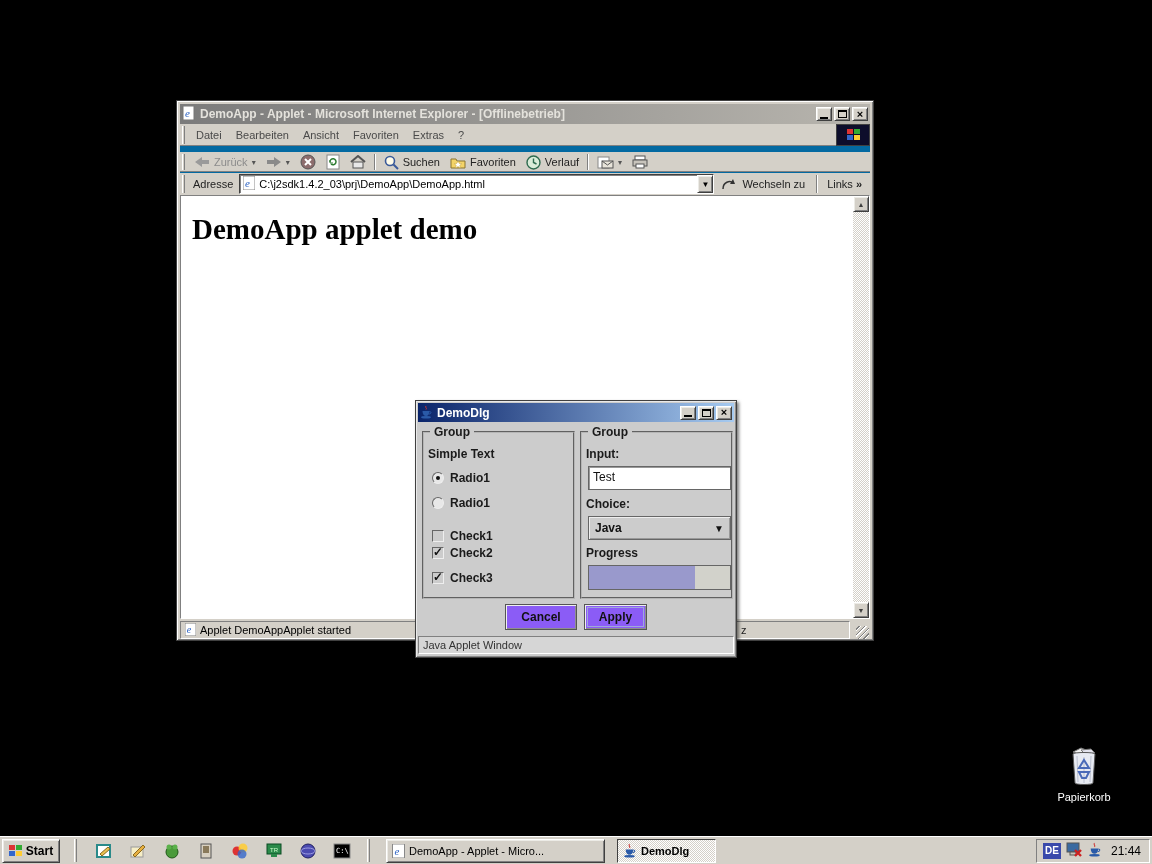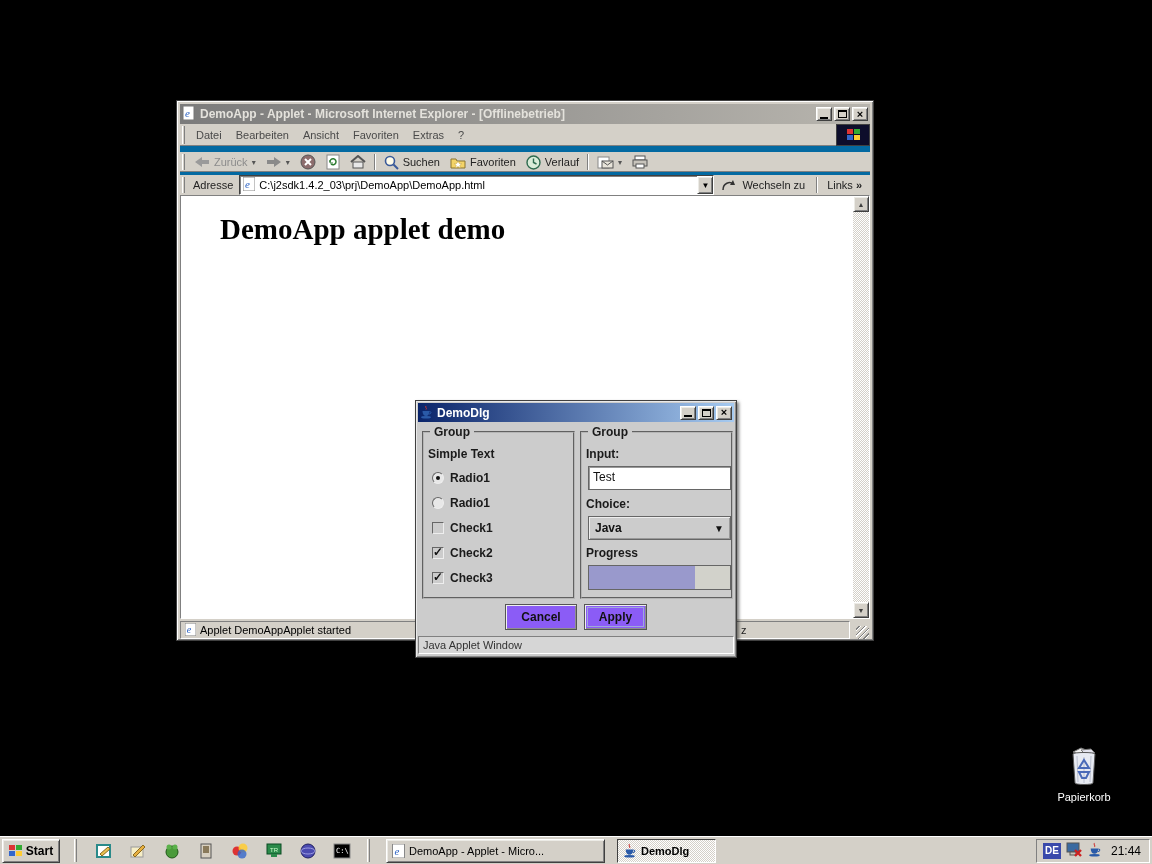--- a/index.html
+++ b/index.html
@@ -26,31 +26,31 @@
 
   .ie-menubar { height:22px; display:flex; align-items:center; position:relative; }
   .menu-item { padding:3px 7px; color:#4a4a4a; }
   .throbber { position:absolute; right:0; top:0; width:34px; height:22px; background:#0d0d2b; border:1px solid #404040; display:flex; align-items:center; justify-content:center; }
 
   .ie-toolbar { height:26px; display:flex; align-items:center; border-top:6px solid #0369a1; box-shadow:0 -1px 0 #808080; }
   .tb-btn { display:flex; align-items:center; gap:4px; padding:2px 5px; color:#222; }
   .tb-btn.disabled { color:#8c8c8c; }
   .dd-arrow { font-size:8px; color:#555; }
 
-  .ie-addressbar { height:23px; display:flex; align-items:center; border-top:3px solid #0369a1; box-shadow:0 -1px 0 #808080; padding-right:2px; }
+  .ie-addressbar { height:23px; display:flex; align-items:center; border-top:1px solid #0369a1; box-shadow:0 -1px 0 #808080; padding-right:2px; }
   .addr-label { padding:0 6px 0 4px; color:#222; }
   .addr-field { flex:1; height:20px; background:#fff; display:flex; align-items:center; gap:4px; padding-left:3px; border:1px solid; border-color:#404040 #fff #fff #404040; box-shadow: inset 1px 1px 0 #808080; }
   .addr-text { flex:1; font-size:11px; color:#000; white-space:nowrap; overflow:hidden; }
   .addr-drop { width:16px; height:18px; display:flex; align-items:center; justify-content:center; font-size:8px; }
   .go-area { display:flex; align-items:center; gap:6px; padding:0 8px; color:#222; }
   .links-area { display:flex; align-items:center; gap:3px; padding:0 6px; color:#222; }
   .chevron { font-weight:bold; font-size:11px; }
 
   .ie-content { position:relative; height:424px; background:#fff; border:1px solid; border-color:#808080 #fff #fff #808080; overflow:hidden; }
-  .page-heading { font-family:"Liberation Serif", serif; font-weight:bold; font-size:29px; color:#000; position:absolute; left:11px; top:17px;margin-left:28px; }
+  .page-heading { font-family:"Liberation Serif", serif; font-weight:bold; font-size:29px; color:#000; position:absolute; left:11px; top:17px; }
 
   .applet { position:absolute; left:11px; top:75px; width:450px; height:299px; background:#cfcfcf; }
   .applet-menubar { height:22px; display:flex; align-items:center; border-bottom:1px solid #8a8a8a; box-shadow:0 1px 0 #e8e8e8; }
   .applet-menu-item { padding:3px 8px; font-weight:bold; font-size:12px; color:#111; }
   .applet-status { position:absolute; left:0; bottom:0; width:450px; height:19px; background:#cfcfcf; border:1px solid; border-color:#7e7e7e #fdfdfd #fdfdfd #7e7e7e; font-size:12px; color:#222; padding:2px 3px; }
 
   .scrollbar { position:absolute; right:0; top:0; width:16px; height:100%; background-image: conic-gradient(#fff 25%, #d4d0c8 0 50%, #fff 0 75%, #d4d0c8 0); background-size:2px 2px; display:flex; flex-direction:column; justify-content:space-between; }
   .sb-btn { width:16px; height:16px; display:flex; align-items:center; justify-content:center; font-size:7px; color:#404040; }
 
   .ie-statusbar { height:20px; margin-top:1px; display:flex; align-items:center; position:relative; }
@@ -313,21 +313,21 @@
       <span class="metal-label" style="left:4px; top:14px;">Simple Text</span>
 
       <span class="ctl-row on" style="top:38px;">
         <span class="rb"></span>
         <span>Radio1</span>
       </span>
       <span class="ctl-row" style="top:63px;">
         <span class="rb"></span>
         <span>Radio1</span>
       </span>
-      <span class="ctl-row" style="top:88px;">
+      <span class="ctl-row" style="top:96px;">
         <span class="cb"></span>
         <span>Check1</span>
       </span>
       <span class="ctl-row on" style="top:113px;">
         <span class="cb"></span>
         <span>Check2</span>
       </span>
       <span class="ctl-row on" style="top:138px;">
         <span class="cb"></span>
         <span>Check3</span>

